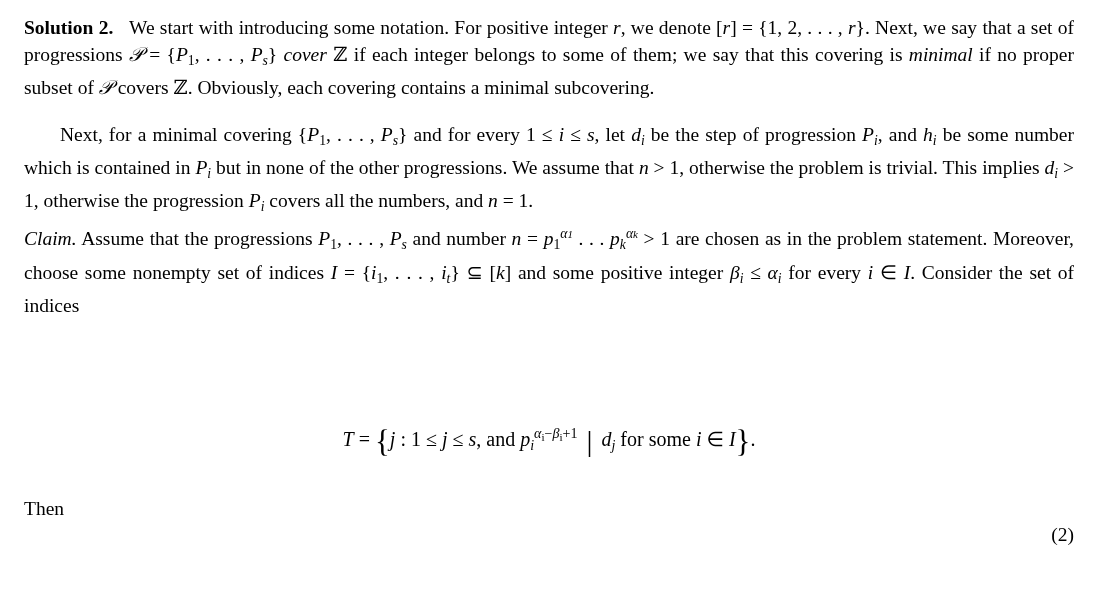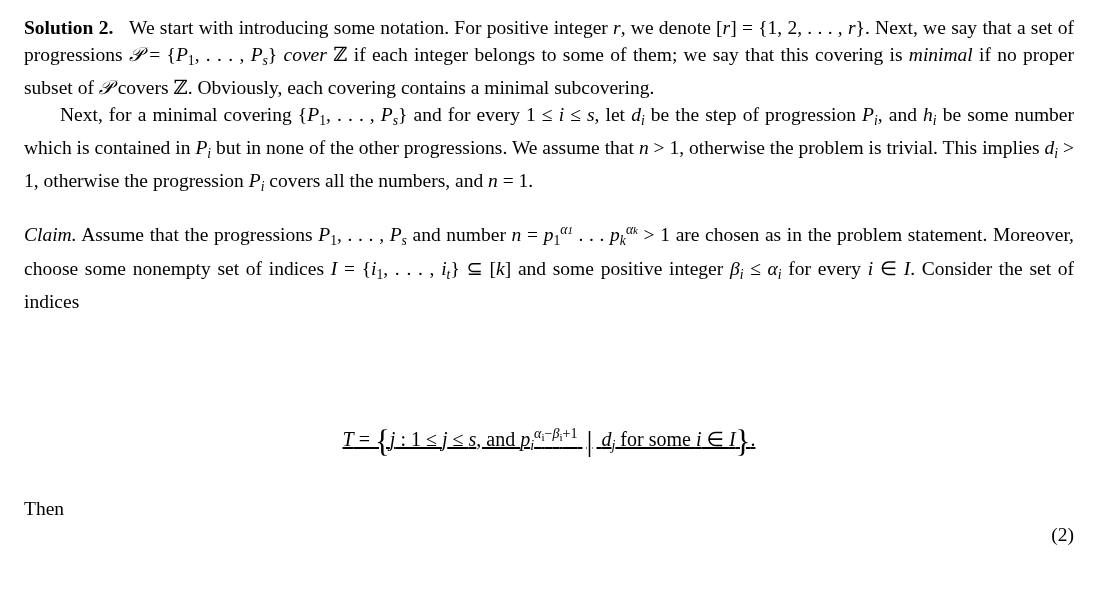--- a/index.html
+++ b/index.html
@@ -30,20 +30,21 @@
     line-height: 27.2px;
     text-align: justify;
     text-justify: inter-word;
   }
   .para {
     margin: 0;
     text-align: justify;
   }
   .indent {
     text-indent: 36px;
+    margin-top: 20px;
   }
   .bold {
     font-weight: bold;
   }
   .it {
     font-style: italic;
   }
   .mathit {
     font-style: italic;
     font-family: "Liberation Serif", serif;
@@ -118,21 +119,21 @@
     left: 50%;
     transform: translateX(-50%);
     top: 1.15em;
     font-size: 0.60em;
     white-space: nowrap;
   }
   .frac-sup {
     font-size: 0.7em;
     vertical-align: 0.55em;
   }
-  .nowrap { white-space: nowrap; text-decoration: underline; }
+  .nowrap { white-space: nowrap; }
 </style>
 </head>
 <body>
 
 <div class="page">
 
   <div class="body-text">
 
     <p class="para" id="para-1">
       <span class="bold">Solution 2.</span>
@@ -148,21 +149,21 @@
       Next, for a minimal covering {<span class="mathit">P</span><span class="subr">1</span>, . . . , <span class="mathit">P</span><span class="sub">s</span>}
       and for every 1 ≤ <span class="mathit">i</span> ≤ <span class="mathit">s</span>, let <span class="mathit">d</span><span class="sub">i</span>
       be the step of progression <span class="mathit">P</span><span class="sub">i</span>, and <span class="mathit">h</span><span class="sub">i</span>
       be some number which is contained in <span class="mathit">P</span><span class="sub">i</span> but in none of the other progressions.
       We assume that <span class="mathit">n</span> &gt; 1, otherwise the problem is trivial. This implies
       <span class="mathit">d</span><span class="sub">i</span> &gt; 1, otherwise the progression
       <span class="mathit">P</span><span class="sub">i</span> covers all the numbers, and <span class="mathit">n</span> = 1.
     </p>
 
 
-    <p class="para" id="para-4" style="margin-top: 16px;">
+    <p class="para" id="para-4" style="margin-top: 0;">
       <span class="it">Claim.</span>
       Assume that the progressions <span class="mathit">P</span><span class="subr">1</span>, . . . , <span class="mathit">P</span><span class="sub">s</span>
       and number <span class="mathit">n</span> = <span class="mathit">p</span><span class="subr">1</span><span class="sup">α<span style="font-size:0.8em;">1</span></span>
       . . . <span class="mathit">p</span><span class="sub">k</span><span class="sup">α<span style="font-size:0.8em;">k</span></span> &gt; 1
       are chosen as in the problem statement. Moreover, choose some nonempty set of indices
       <span class="mathit">I</span> = {<span class="mathit">i</span><span class="subr">1</span>, . . . , <span class="mathit">i</span><span class="sub">t</span>}
       ⊆ [<span class="mathit">k</span>] and some positive integer <span class="mathit">β</span><span class="sub">i</span> ≤
       <span class="mathit">α</span><span class="sub">i</span> for every <span class="mathit">i</span> ∈ <span class="mathit">I</span>.
       Consider the set of indices
     </p>

